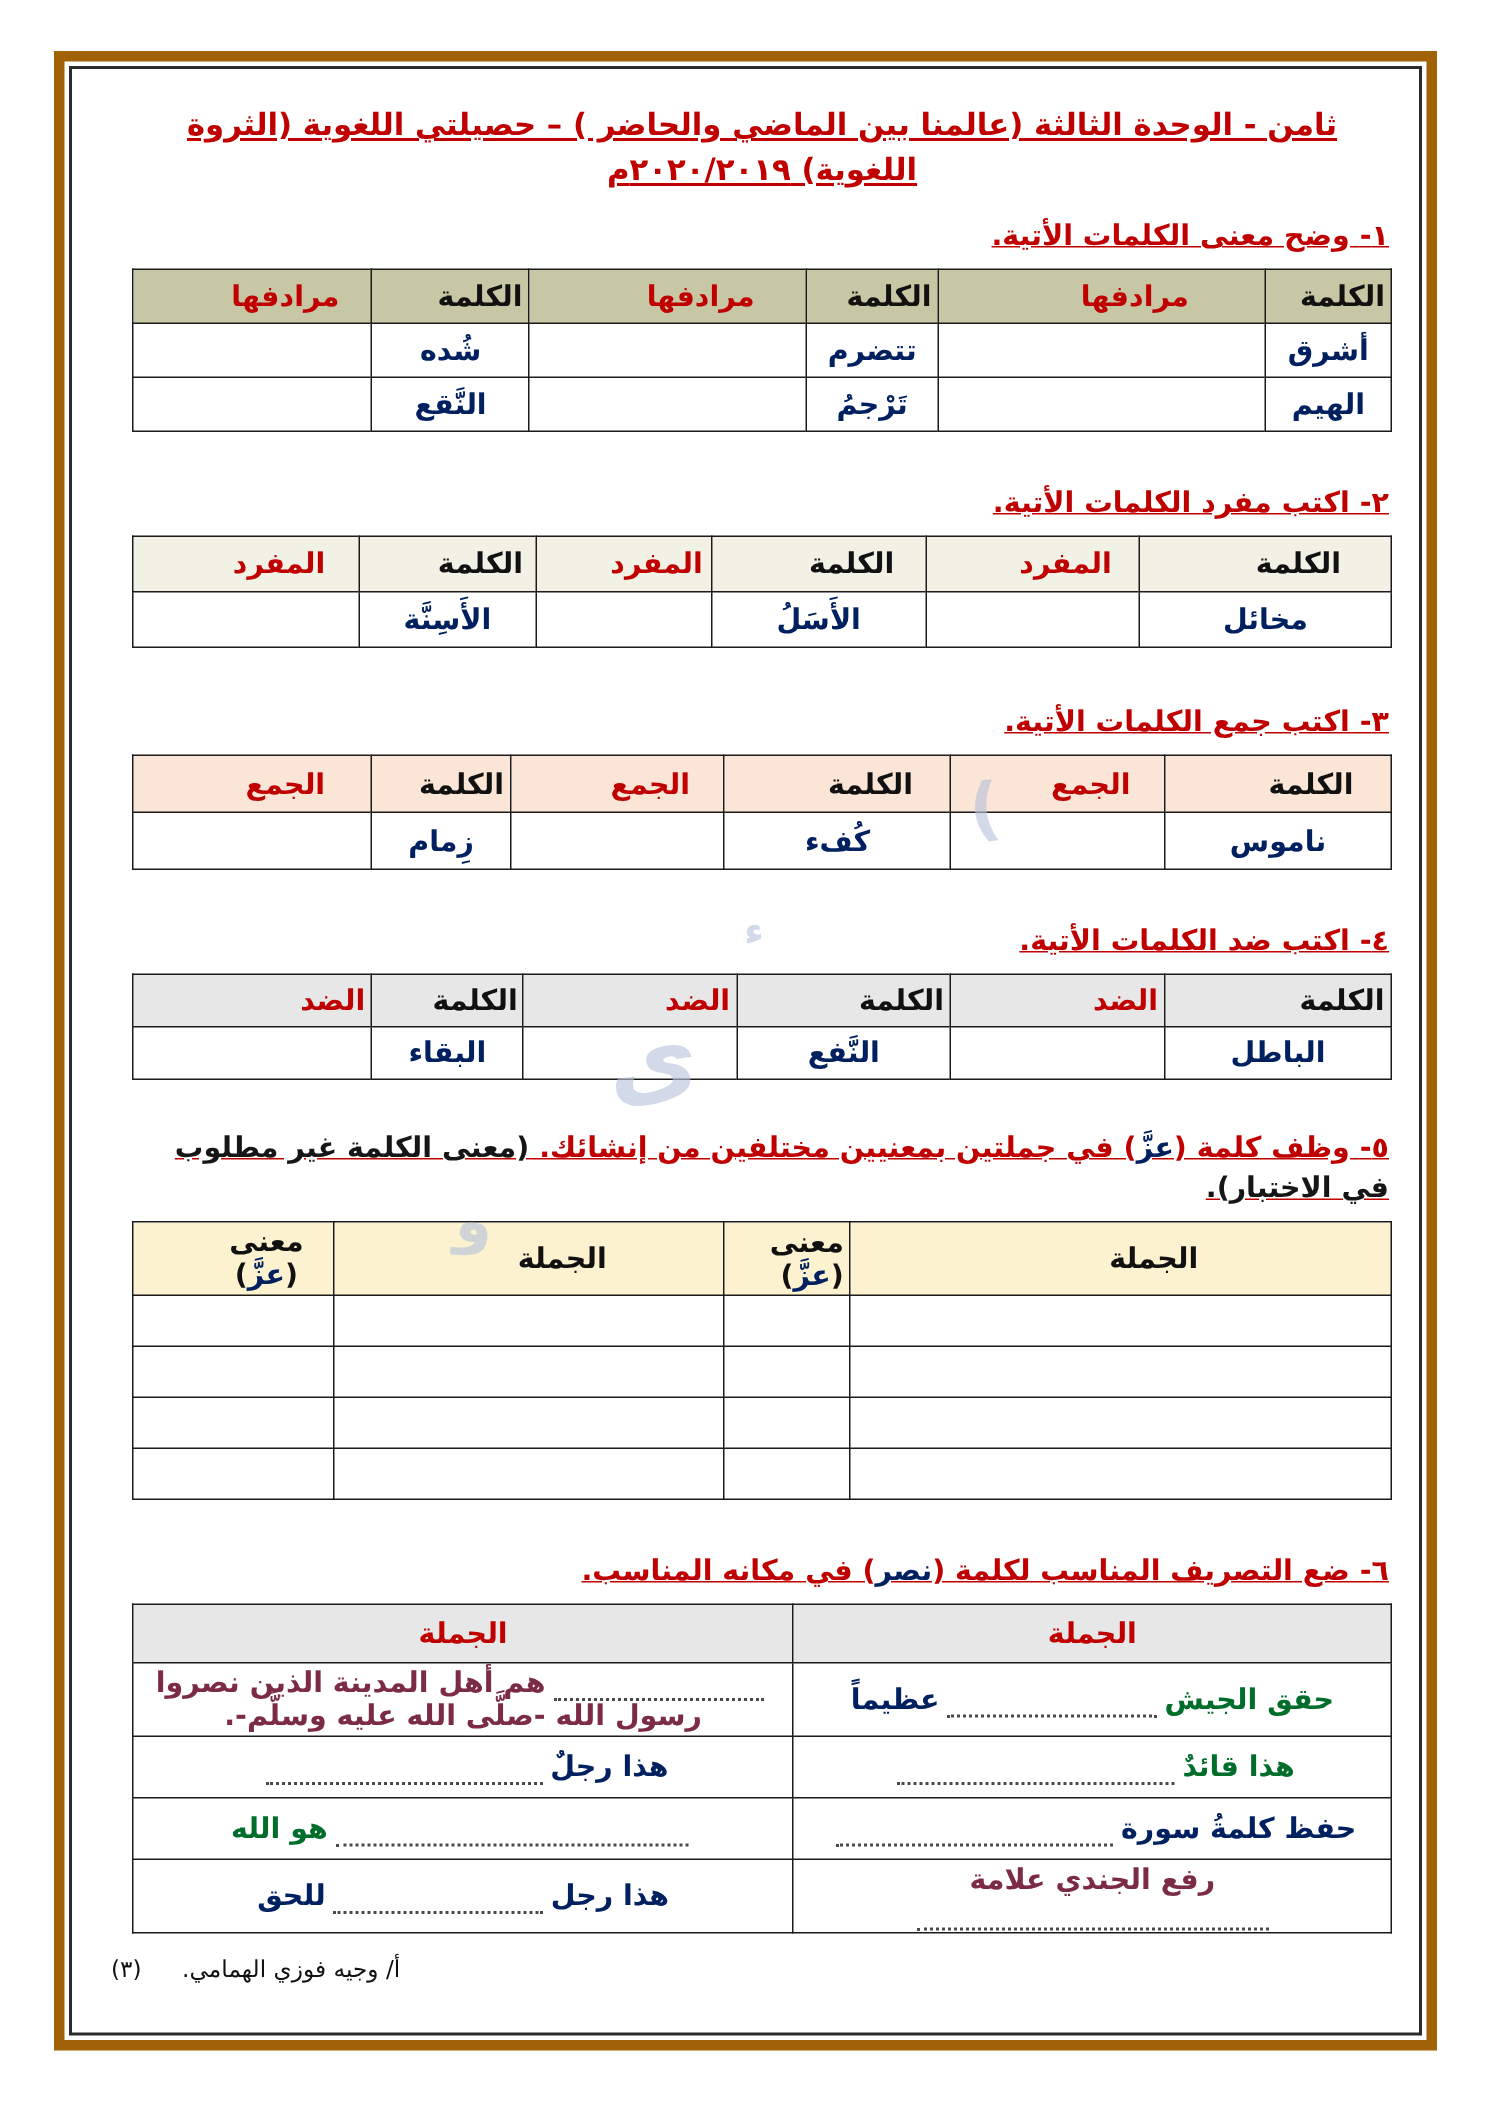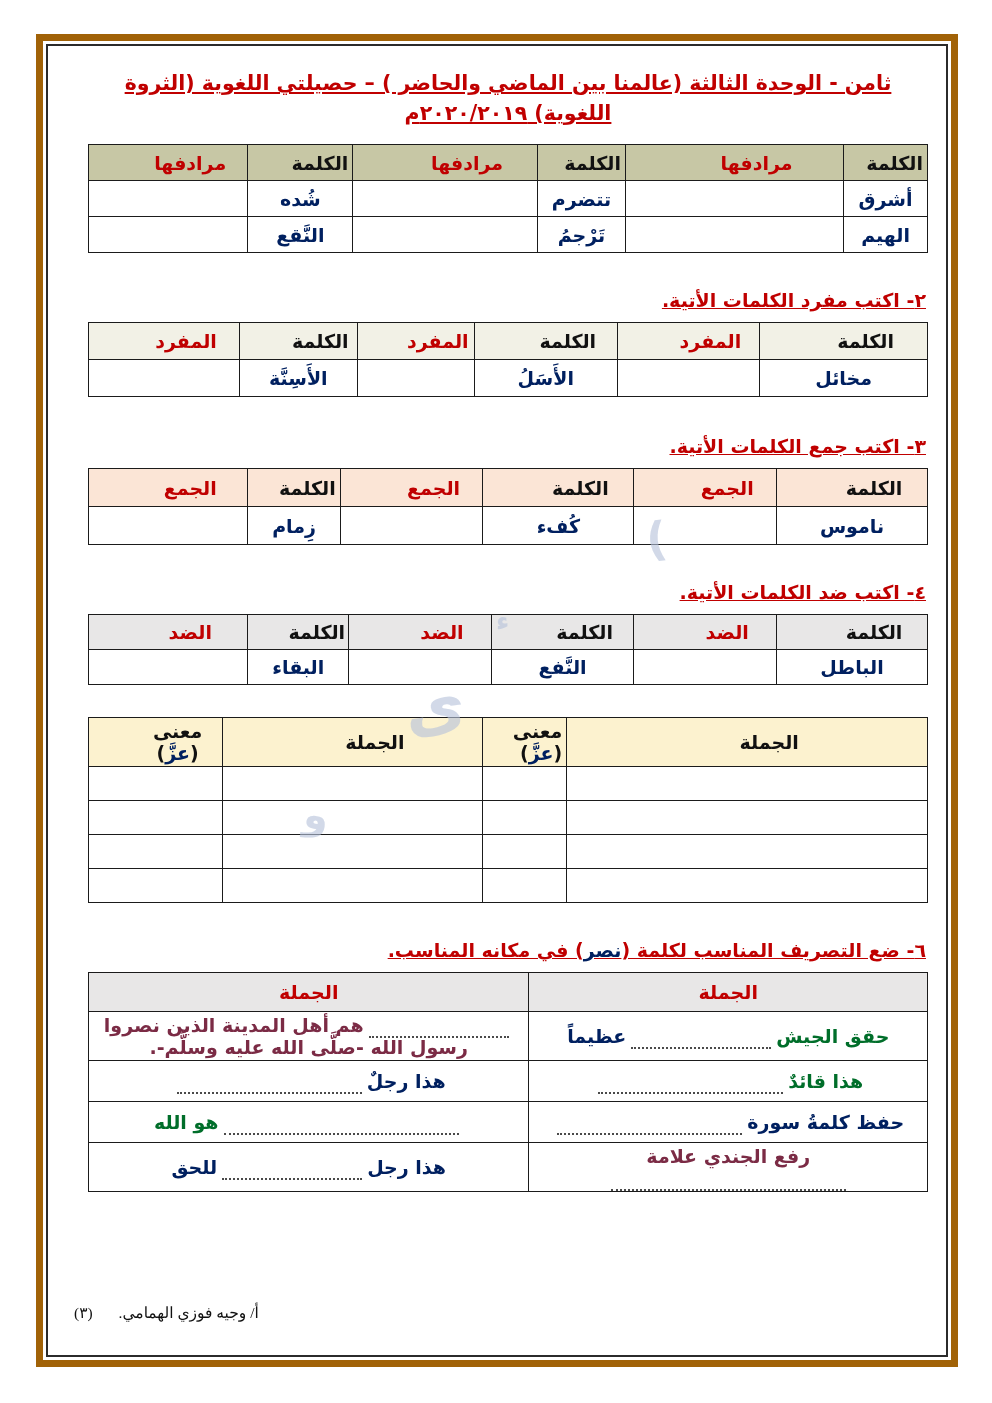--- a/index.html
+++ b/index.html
@@ -25,45 +25,46 @@
   .t .hd{color:#111;padding-left:48px;}
   .t .hd.red{color:var(--accent_red);}
   .t .w{color:var(--navy);}
   .t1{margin-bottom:34px;} .t1 td{height:31px;}
   .t1 .hd-row td{background:var(--t1_head);}
   .t2{margin-bottom:36px;} .t2 td{height:32px;margin-top:30px;}
   .t2 .hd-row td{background:var(--t2_head);}
   .t3{margin-bottom:34px;} .t3 td{height:33px;margin-top:42px;}
   .t3 .hd-row td{background:var(--t3_head);}
   .t4{margin-bottom:32px;} .t4 td{height:30px;}
-  .t4 .hd-row td{background:var(--t4_head);}
+  .t4 .hd-row td{background:var(--t4_head);text-align:right;}
   .t5{margin-bottom:34px;}
   .t5 .hd-row td{background:var(--t5_head);height:34px;}
   .t5 .body-row td{height:29px;}
   .t6 td{height:36px;font-size:18px;}
   .t6 .hd-row td{background:var(--t6_head);color:var(--accent_red);height:34px;}
   .navy{color:var(--navy);} .green{color:var(--green);} .maroon{color:var(--maroon);}
   .dots{display:inline-block;vertical-align:middle;border-bottom:2px dotted var(--dots);height:14px;margin:0 5px;transform:translateY(3px);}
   .d1{width:140px;} .d2{width:185px;} .d3{width:235px;}
-  .footer{position:absolute;left:74px;top:1304px;direction:rtl;font-size:15.5px;color:#111;font-family:Liberation Serif, serif;}
+  .footer{position:absolute;left:74px;top:1304px;direction:rtl;font-size:15.5px;color:#111;}
   .footer .pg{margin-right:22px;display:inline-block;}
   .wm{position:absolute;color:var(--wm);opacity:.62;font-weight:bold;pointer-events:none;z-index:3;}
   .wm1{left:646px;top:512px;font-size:46px;transform:rotate(-6deg);}
   .wm2{left:496px;top:606px;font-size:26px;}
   .wm3{left:404px;top:668px;font-size:66px;transform:rotate(-8deg);}
   .wm4{left:304px;top:792px;font-size:40px;transform:rotate(6deg);}
 </style>
 </head>
 <body>
 
 <div class="frame">
  <div class="frame-inner">
 
   <div class="title">ثامن - الوحدة الثالثة (عالمنا بين الماضي والحاضر ) – حصيلتي اللغوية (الثروة اللغوية) ٢٠٢٠/٢٠١٩م</div>
 
+  <div class="qh">١- وضح معنى الكلمات الأتية.</div>
   <table class="t t1">
     <colgroup>
           <col style="width:10%">
           <col style="width:26%">
           <col style="width:10.5%">
           <col style="width:22%">
           <col style="width:12.5%">
           <col style="width:19%">
         </colgroup>
     <tbody>
@@ -177,20 +178,23 @@
       <td class="w">الباطل</td>
       <td class="blank"></td>
       <td class="w">النَّفع</td>
       <td class="blank"></td>
       <td class="w">البقاء</td>
       <td class="blank"></td>
     </tr>
   </tbody>
       </table>
 
+  <div class="qh">
+    <span>٥- وظف كلمة (</span><span class="blue">عزَّ</span><span>) في جملتين بمعنيين مختلفين من إنشائك. </span><span class="black">(معنى الكلمة غير مطلوب في الاختبار).</span>
+  </div>
   <table class="t t5">
     <colgroup>
           <col style="width:43%">
           <col style="width:10%">
           <col style="width:31%">
           <col style="width:16%">
         </colgroup>
     <tbody>
           <tr class="hd-row">
       <td class="hd">الجملة</td>

